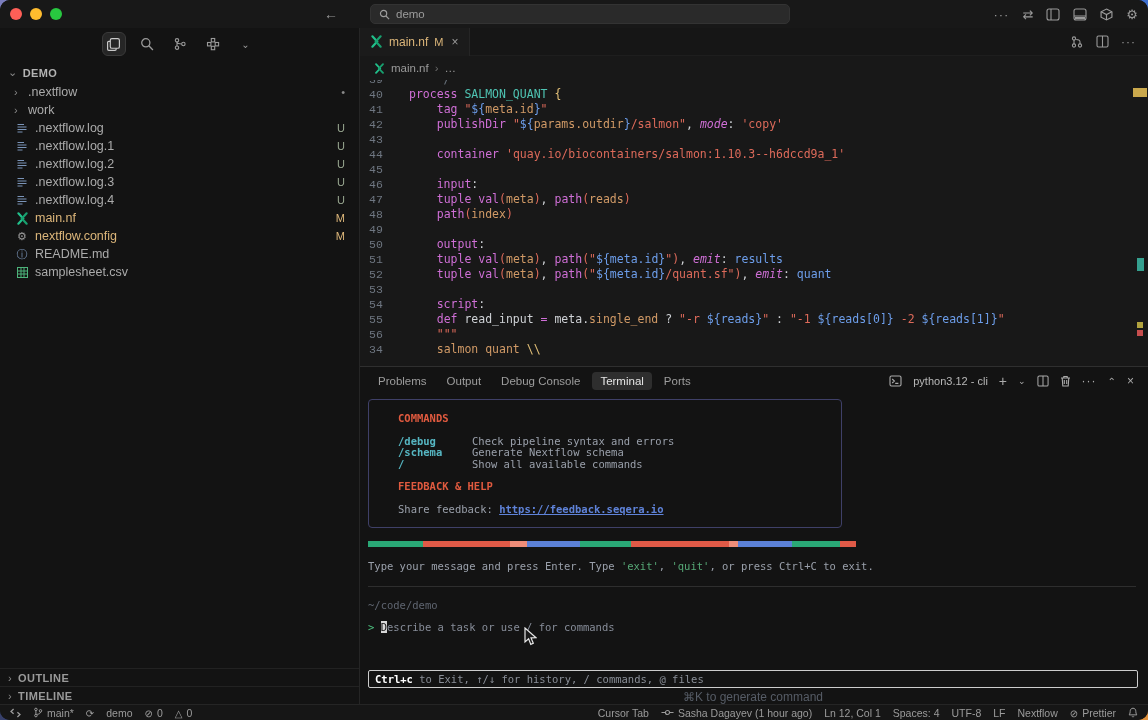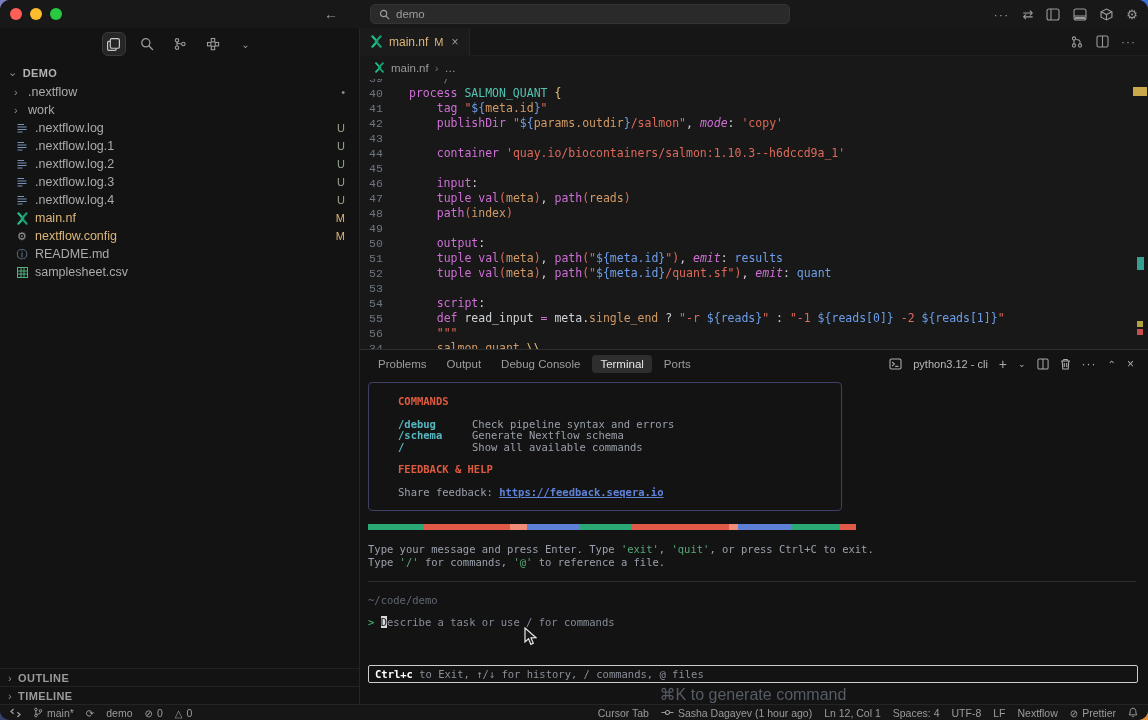--- a/index.html
+++ b/index.html
@@ -78,21 +78,21 @@
   .gbar { height:6px; width:488px; display:flex; margin-top:13px; }
   .helps { margin-top:13px; line-height:12.5px; }
   .tk-hn{color:#9aa0ab} .tk-hg{color:#56a876}
   .tdivider { border-top:1px solid #2e2e2e; margin-top:13px; width:768px; }
   .cwd { margin-top:12px; color:#5f6570; }
   .promptrow { margin-top:10px; color:#878d99; }
   .parrow { color:#4ec380; }
   .pcursor { background:#d8d8d8; color:#111; }
   .hintbox { margin-top:37px; width:770px; border:1px solid #cccccc; border-radius:2px; padding:2px 6px; color:#8a8f98; }
   .hintbox .hkey { color:#ffffff; font-weight:bold; }
-  .kbdhint { width:770px; text-align:center; color:#565c66; font-size:16px; margin-top:2px; font-family:"Liberation Sans",sans-serif; }
+  .kbdhint { width:770px; text-align:center; color:#565c66; font-size:12px; margin-top:2px; font-family:"Liberation Sans",sans-serif; }
 
   
   .statusbar { height:16px; background:#161616; border-top:1px solid #252525; display:flex; align-items:center;
                padding:0 10px; font-size:10.5px; color:#9b9b9b; flex:0 0 auto; }
   .sb-left, .sb-right { display:flex; align-items:center; gap:12px; }
   .sb-right { margin-left:auto; }
   .sbitem { display:flex; align-items:center; gap:4px; }
 
   .cursor-pointer { position:absolute; left:524px; top:627px; z-index:5; }
 </style>
@@ -441,21 +441,20 @@
               <span style="width: 52px; background: rgb(42, 168, 118); height: 100%;"></span>
               <span style="width: 98px; background: rgb(224, 90, 71); height: 100%;"></span>
               <span style="width: 9px; background: rgb(239, 141, 121); height: 100%;"></span>
               <span style="width: 55px; background: rgb(91, 128, 214); height: 100%;"></span>
               <span style="width: 48px; background: rgb(42, 168, 118); height: 100%;"></span>
               <span style="width: 16px; background: rgb(224, 90, 71); height: 100%;"></span>
             </div>
 
           <div class="helps" id="helplines">
               <div><span class="tk-hn">Type your message and press Enter. Type </span><span class="tk-hg">'exit'</span><span class="tk-hn">, </span><span class="tk-hg">'quit'</span><span class="tk-hn">, or press Ctrl+C to exit.</span></div>
-              <div><span class="tk-hn">Type </span><span class="tk-hg">'/'</span><span class="tk-hn"> for commands, </span><span class="tk-hg">'@'</span><span class="tk-hn"> to reference a file.</span></div>
             </div>
 
           <div class="tdivider"></div>
 
           <div class="cwd">~/code/demo</div>
           <div class="promptrow">
             <span class="parrow">&gt;</span>
             <span> </span><span class="pcursor" id="pcursor">D</span><span id="prest">escribe a task or use / for commands</span>
           </div>
 

